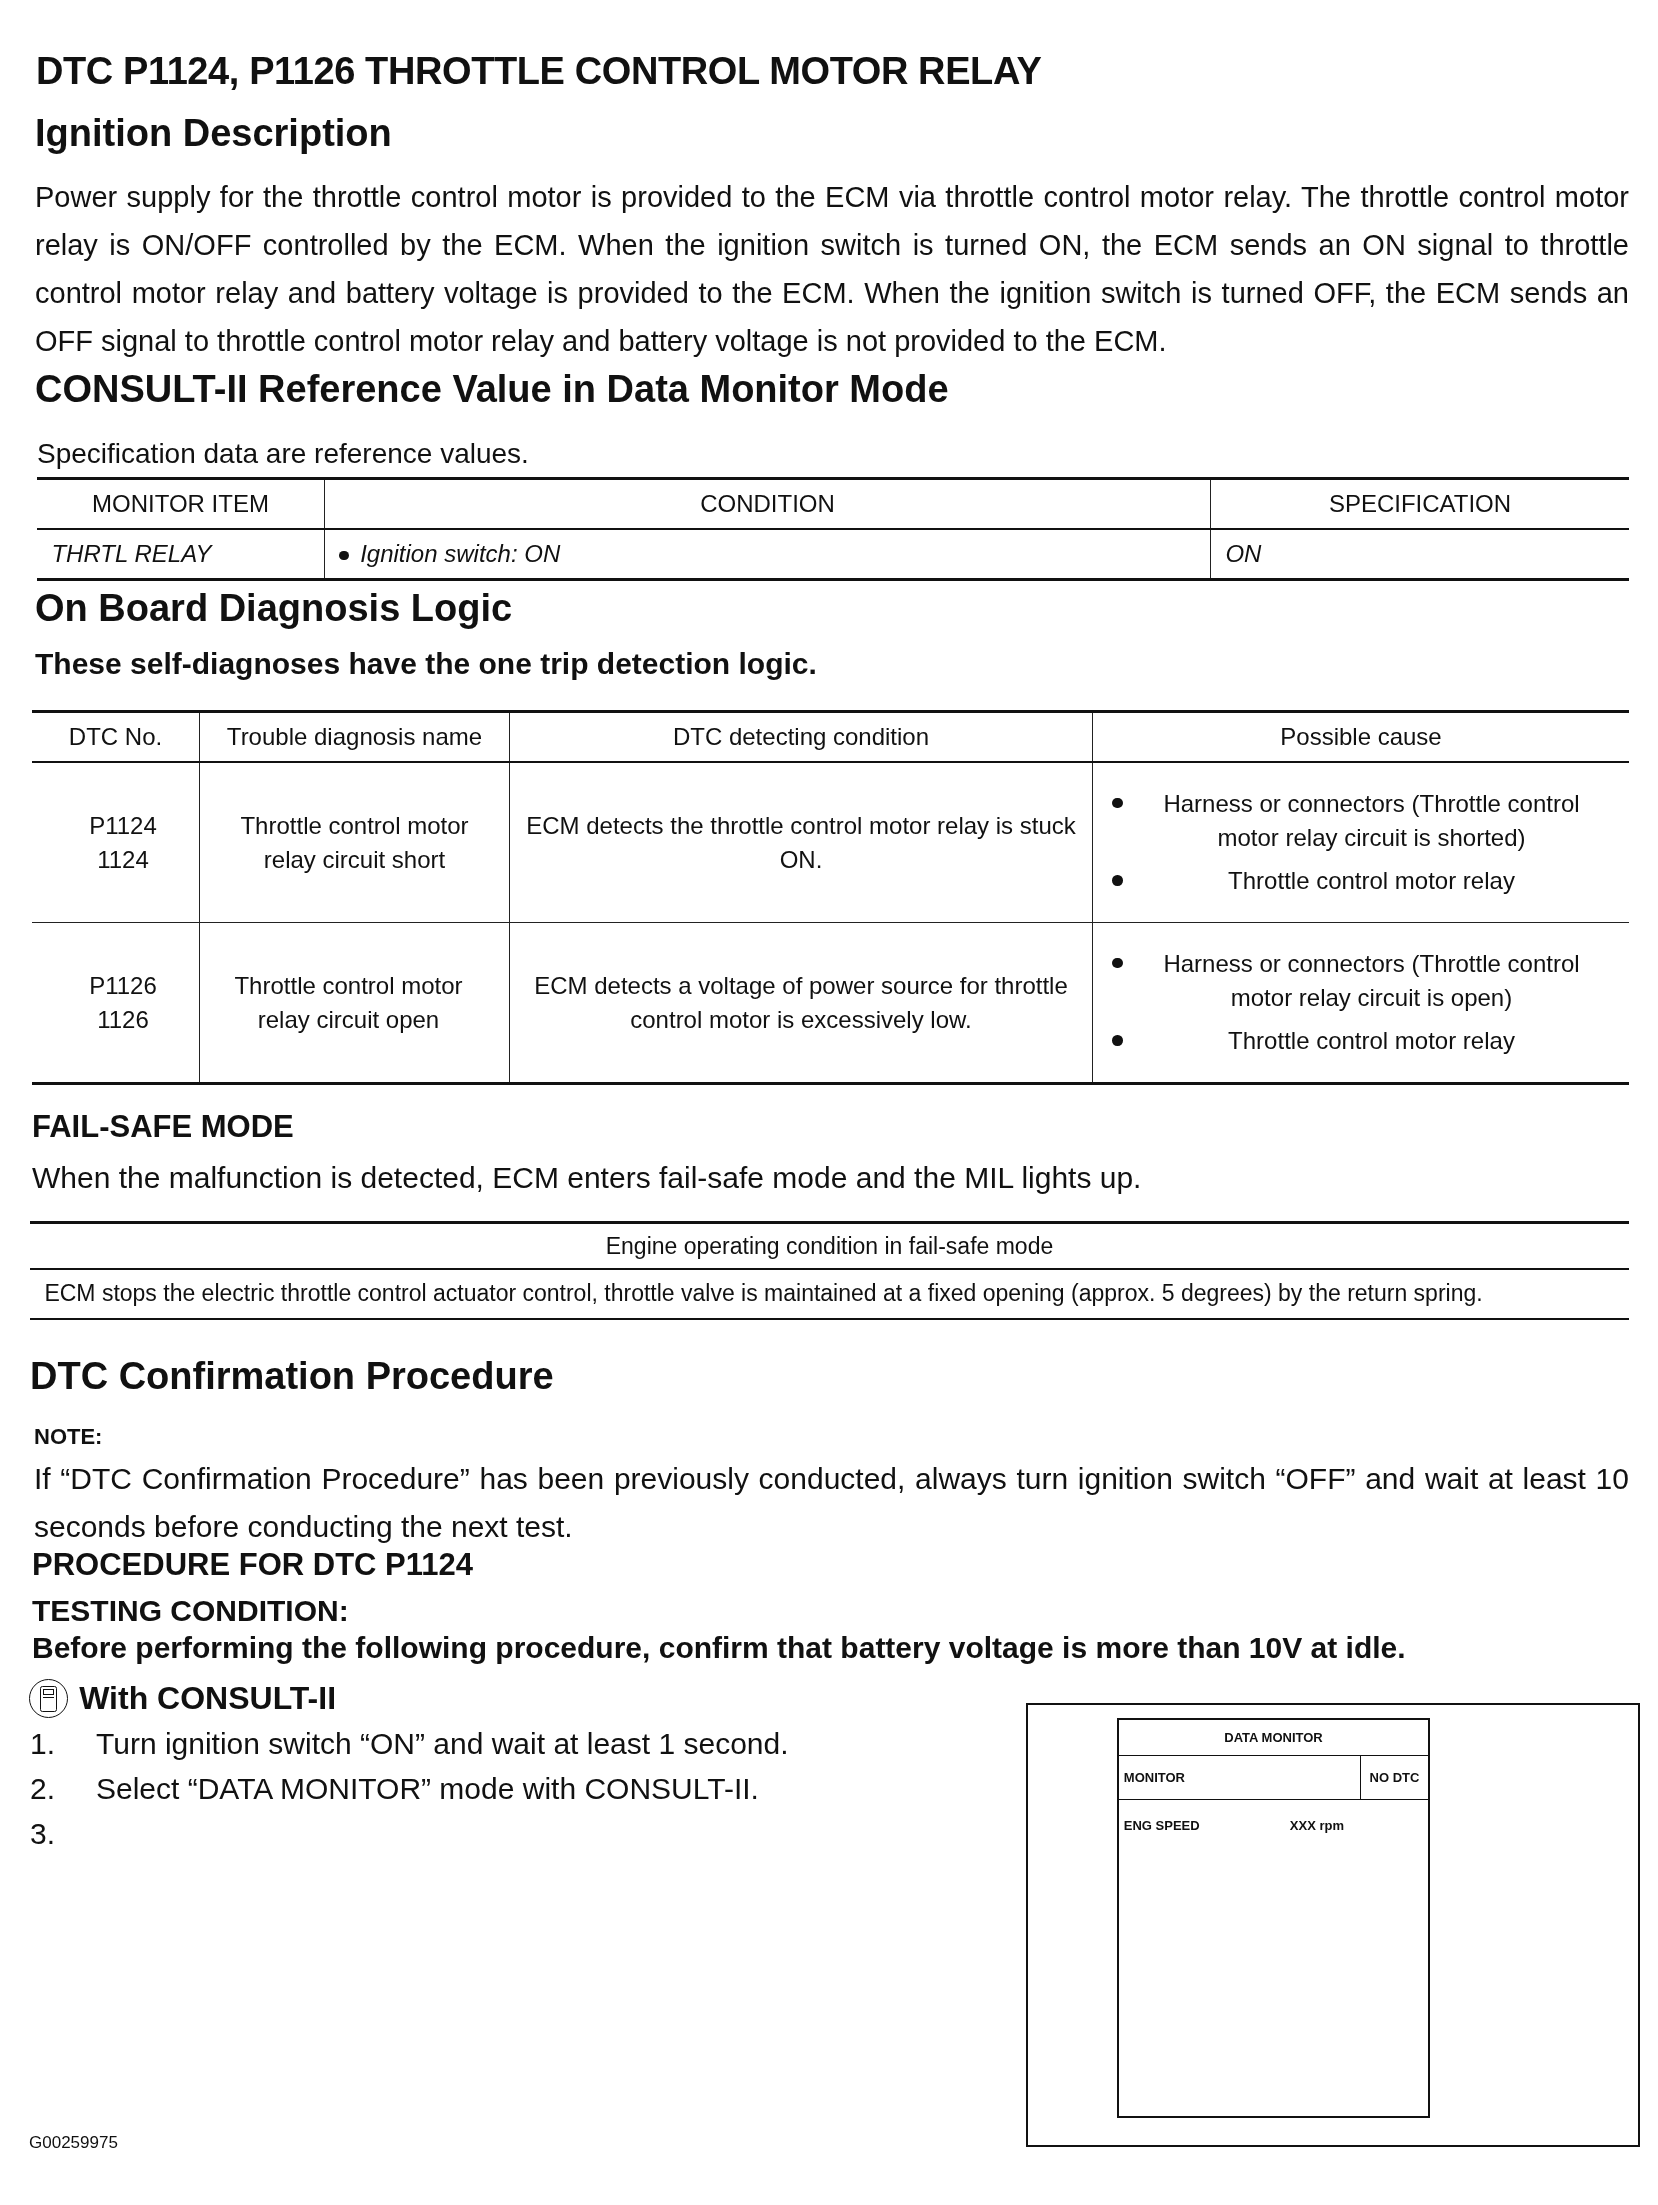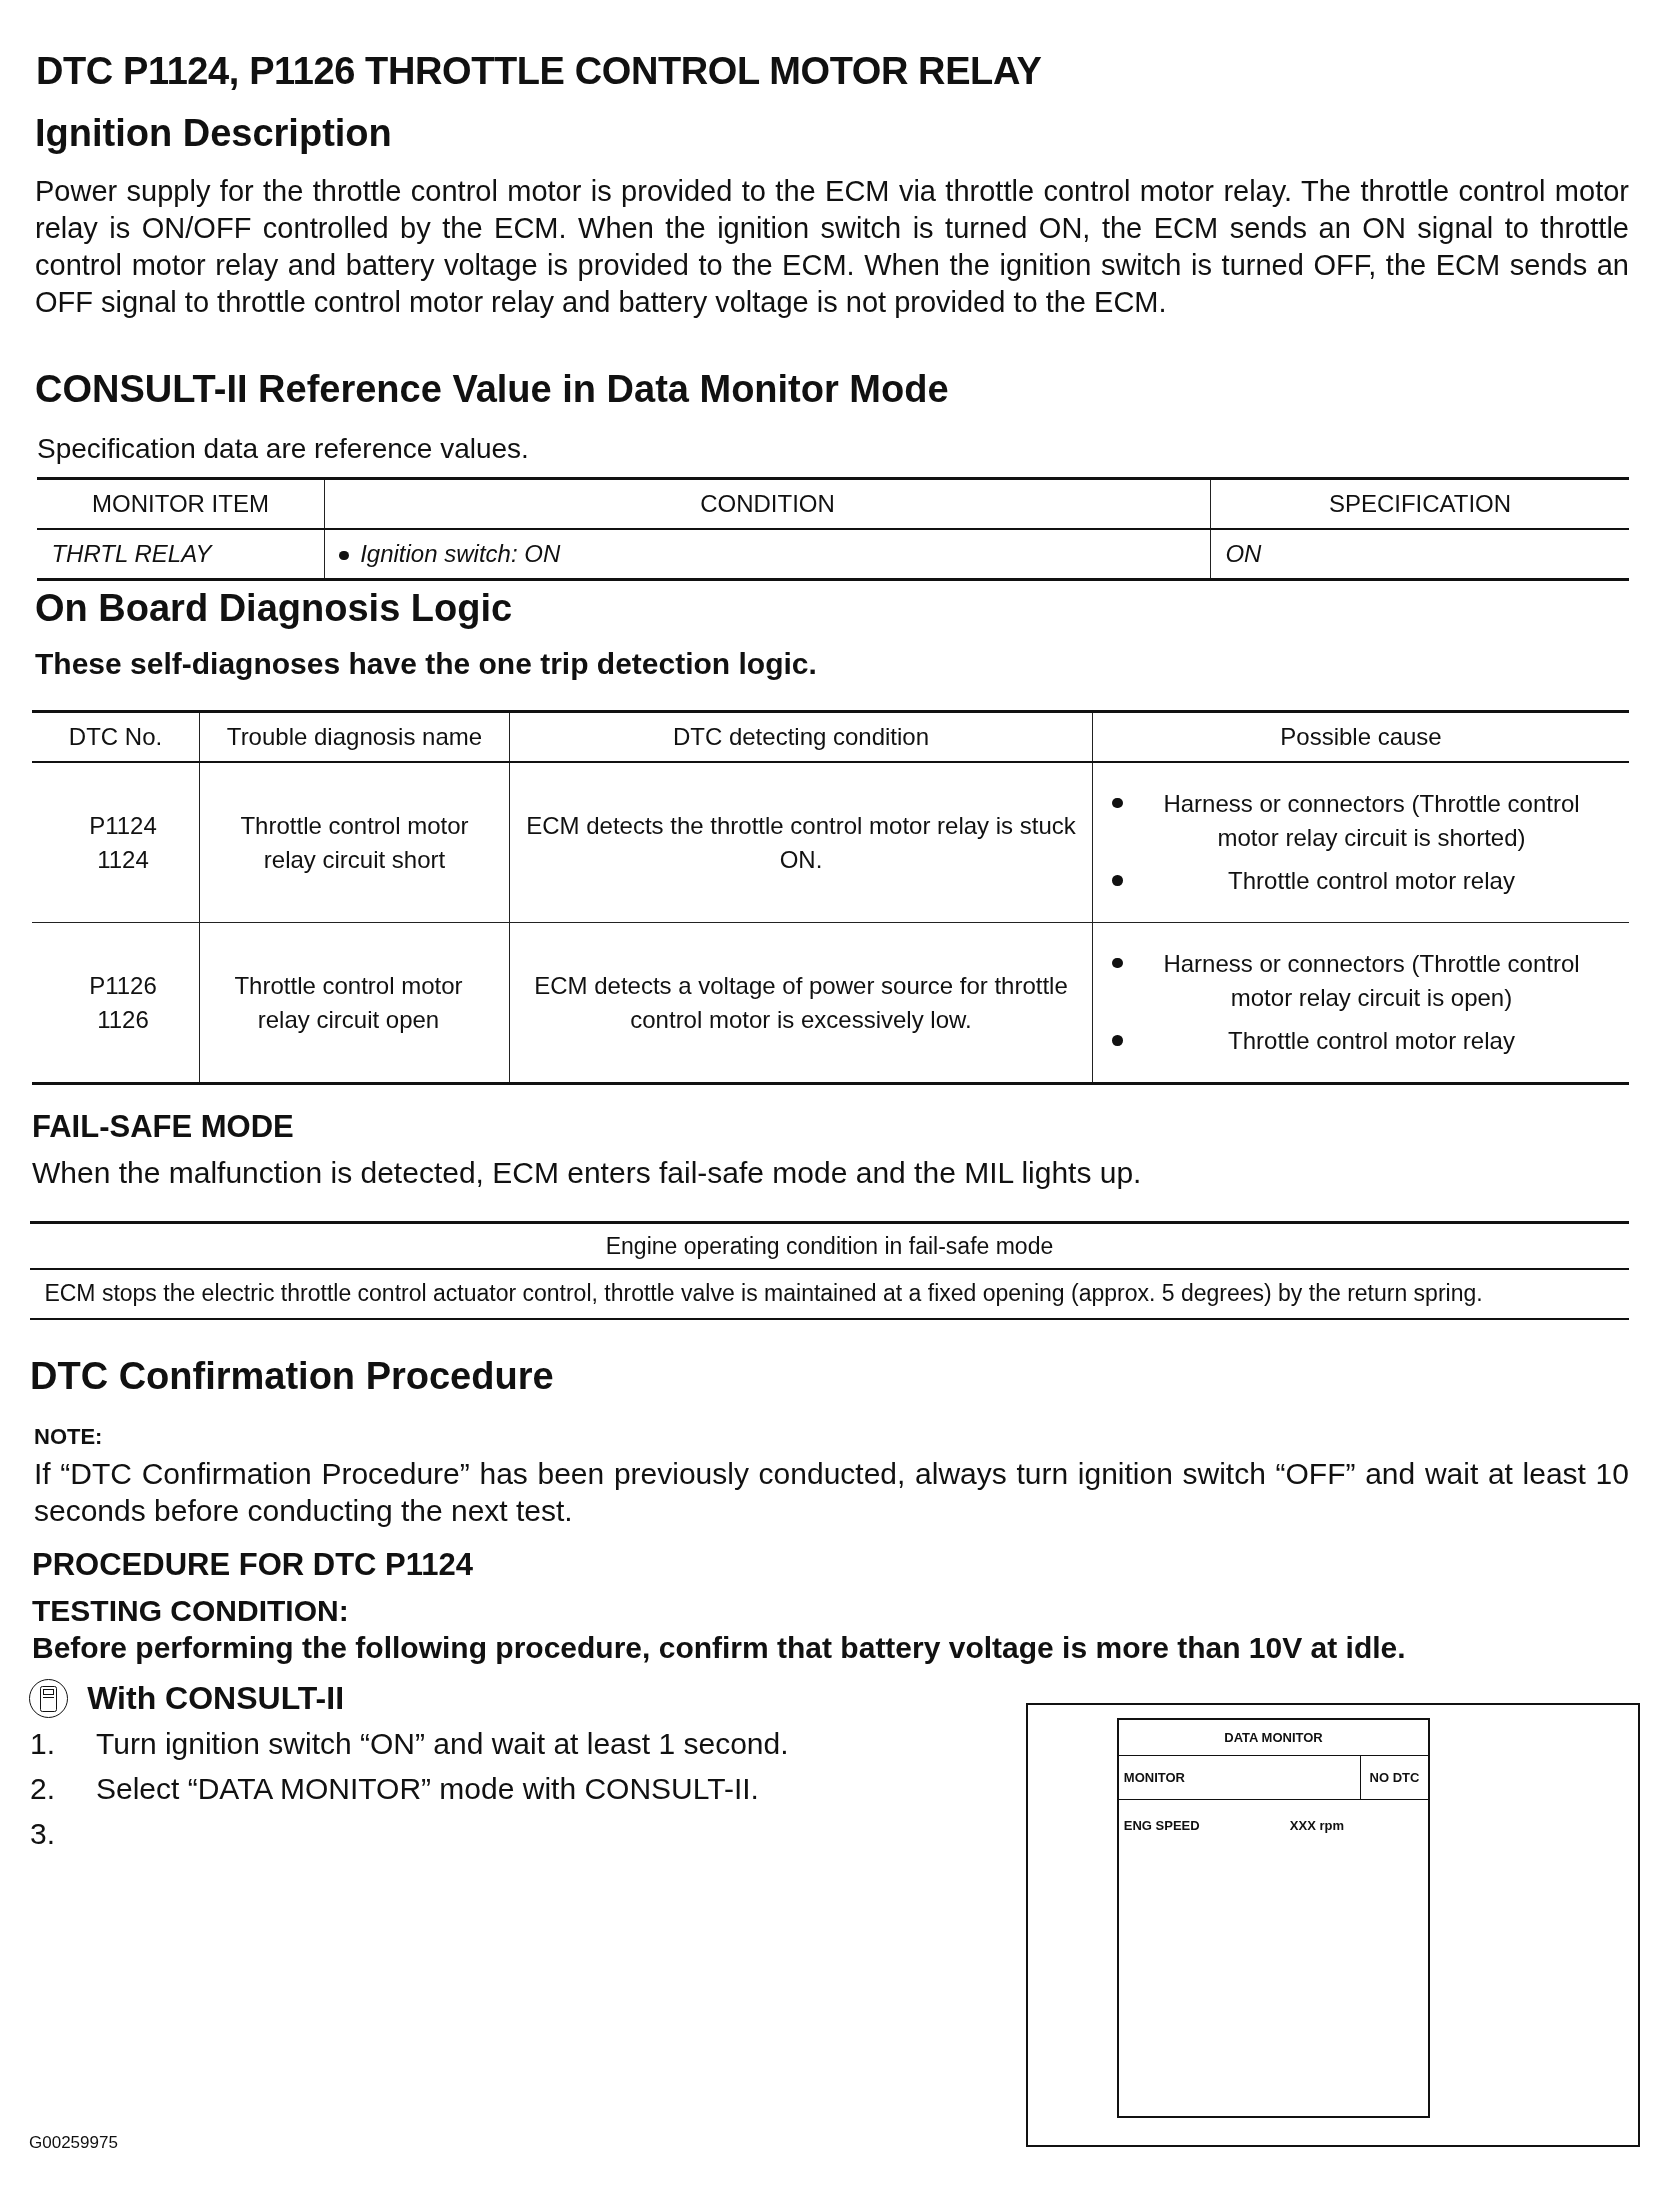--- a/index.html
+++ b/index.html
@@ -2,21 +2,21 @@
 <html style="font-size:12.8px"><head>
 <meta charset="utf-8">
 <style>
   html, body { margin:0; padding:0; background:#ffffff; }
   body {
     width:1659px; height:2205px; position:relative; overflow:hidden;
     font-family:"Liberation Sans", sans-serif; color:#111;
   }
   h1.title { position:absolute; left:36px; top:50px; margin:0; font-size:38px; font-weight:bold; letter-spacing:-0.4px; }
   .h2 { position:absolute; margin:0; font-size:38px; font-weight:bold; }
-  .para { position:absolute; margin:0; font-size:29px; line-height:37px; text-align:justify; }
+  .para { position:absolute; margin:0; font-size:29px; line-height:48px; text-align:justify; }
   .bold-sub { position:absolute; margin:0; font-size:30px; font-weight:bold; }
 
   
   table { border-collapse:collapse; position:absolute; font-size:24px; }
   .tbl-ref { left:37px; top:477px; width:1592px; }
   .tbl-ref th, .tbl-ref td { border-left:1.2px solid #222; font-weight:normal; }
   .tbl-ref th:first-child, .tbl-ref td:first-child { border-left:none; }
   .tbl-ref thead tr { border-top:3.2px solid #111; border-bottom:2.4px solid #111; }
   .tbl-ref tbody tr { border-bottom:3.2px solid #111;font-style:italic; }
   .tbl-ref th { height:46px; text-align:center; }
@@ -40,21 +40,21 @@
   .tbl-fs tbody tr { border-bottom:2.4px solid #111; }
   .tbl-fs th { font-weight:normal; height:42px; text-align:center; }
   .tbl-fs td { padding:6.4px 9.6px 8px 14.4px; line-height:34px; }
 
   .bullet-dot { display:inline-block; width:9.6px; height:9.6px; border-radius:50%; background:#111; margin-right:11.2px; vertical-align:middle; }
 
   ol.steps { position:absolute; left:30px; top:1721px; margin:0; padding:0; list-style:none; font-size:30px; }
   ol.steps li { display:flex; height:45px; align-items:center; }
   ol.steps .num { width:66px; }
 
-  .consult-head { position:absolute; left:29px; top:1679px; display:flex; align-items:center;gap:8px; }
+  .consult-head { position:absolute; left:29px; top:1679px; display:flex; align-items:center; }
   .consult-icon { width:37px; height:37px; border:1.6px solid #111; border-radius:50%; display:flex; align-items:center; justify-content:center; margin-right:11.2px; }
   .consult-icon .dev { width:14.4px; height:24px; border:1.6px solid #111; border-radius:2.4px; position:relative; }
   .consult-icon .dev::before { content:""; position:absolute; left:1.6px; right:1.6px; top:2.4px; height:4px; border:1.2px solid #111; }
   .consult-icon .dev::after { content:""; position:absolute; left:1.6px; right:1.6px; top:10.4px; height:0; border-top:1.2px solid #111; }
   .consult-label { font-size:32px; font-weight:bold; }
 
   .screen-outer { position:absolute; left:1026px; top:1703px; width:614px; height:444px; border:2.4px solid #111; box-sizing:border-box; }
   .screen-inner { position:absolute; left:1117px; top:1718px; width:313px; height:400px; border:2.4px solid #111; box-sizing:border-box; font-size:13px; font-weight:bold; }
   .scr-title { height:35px; border-bottom:1.6px solid #111; display:flex; align-items:center; justify-content:center; }
   .scr-row { display:flex; height:43px; border-bottom:1.6px solid #111; }

